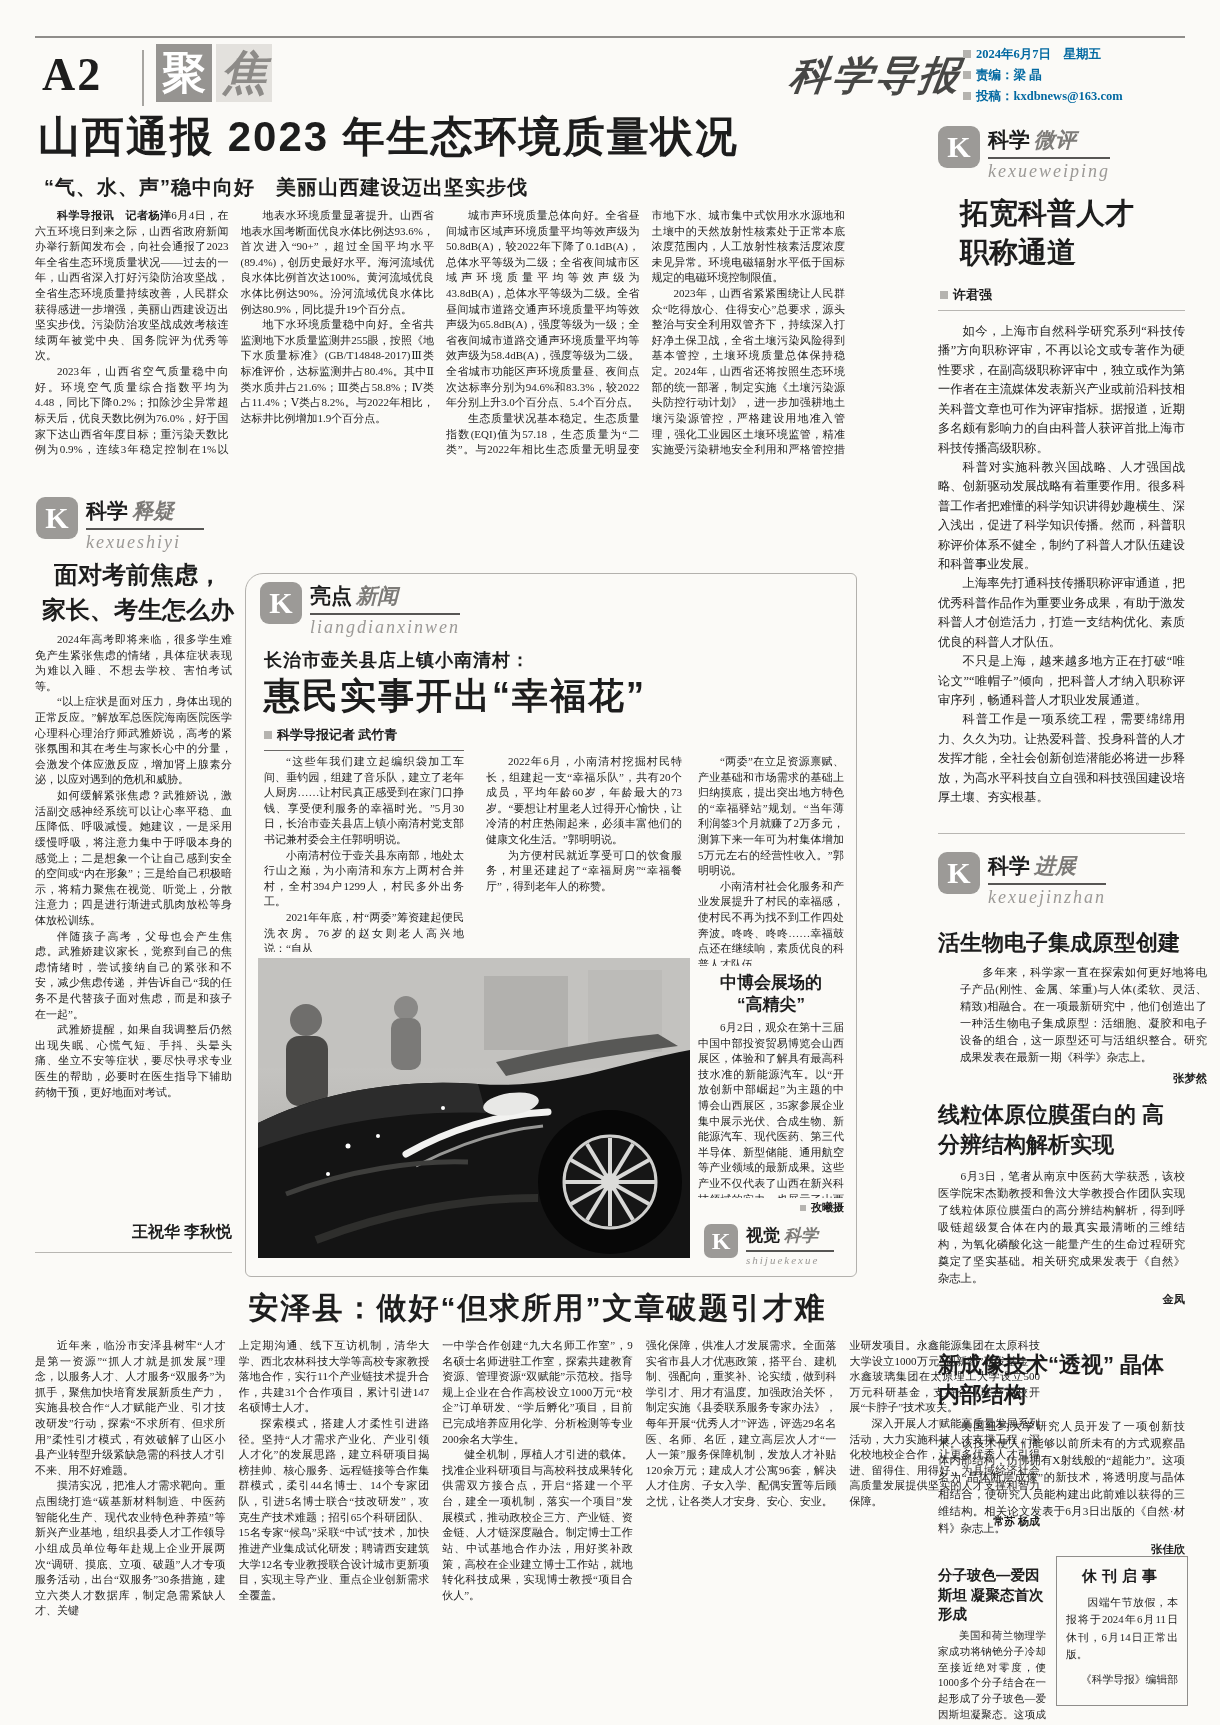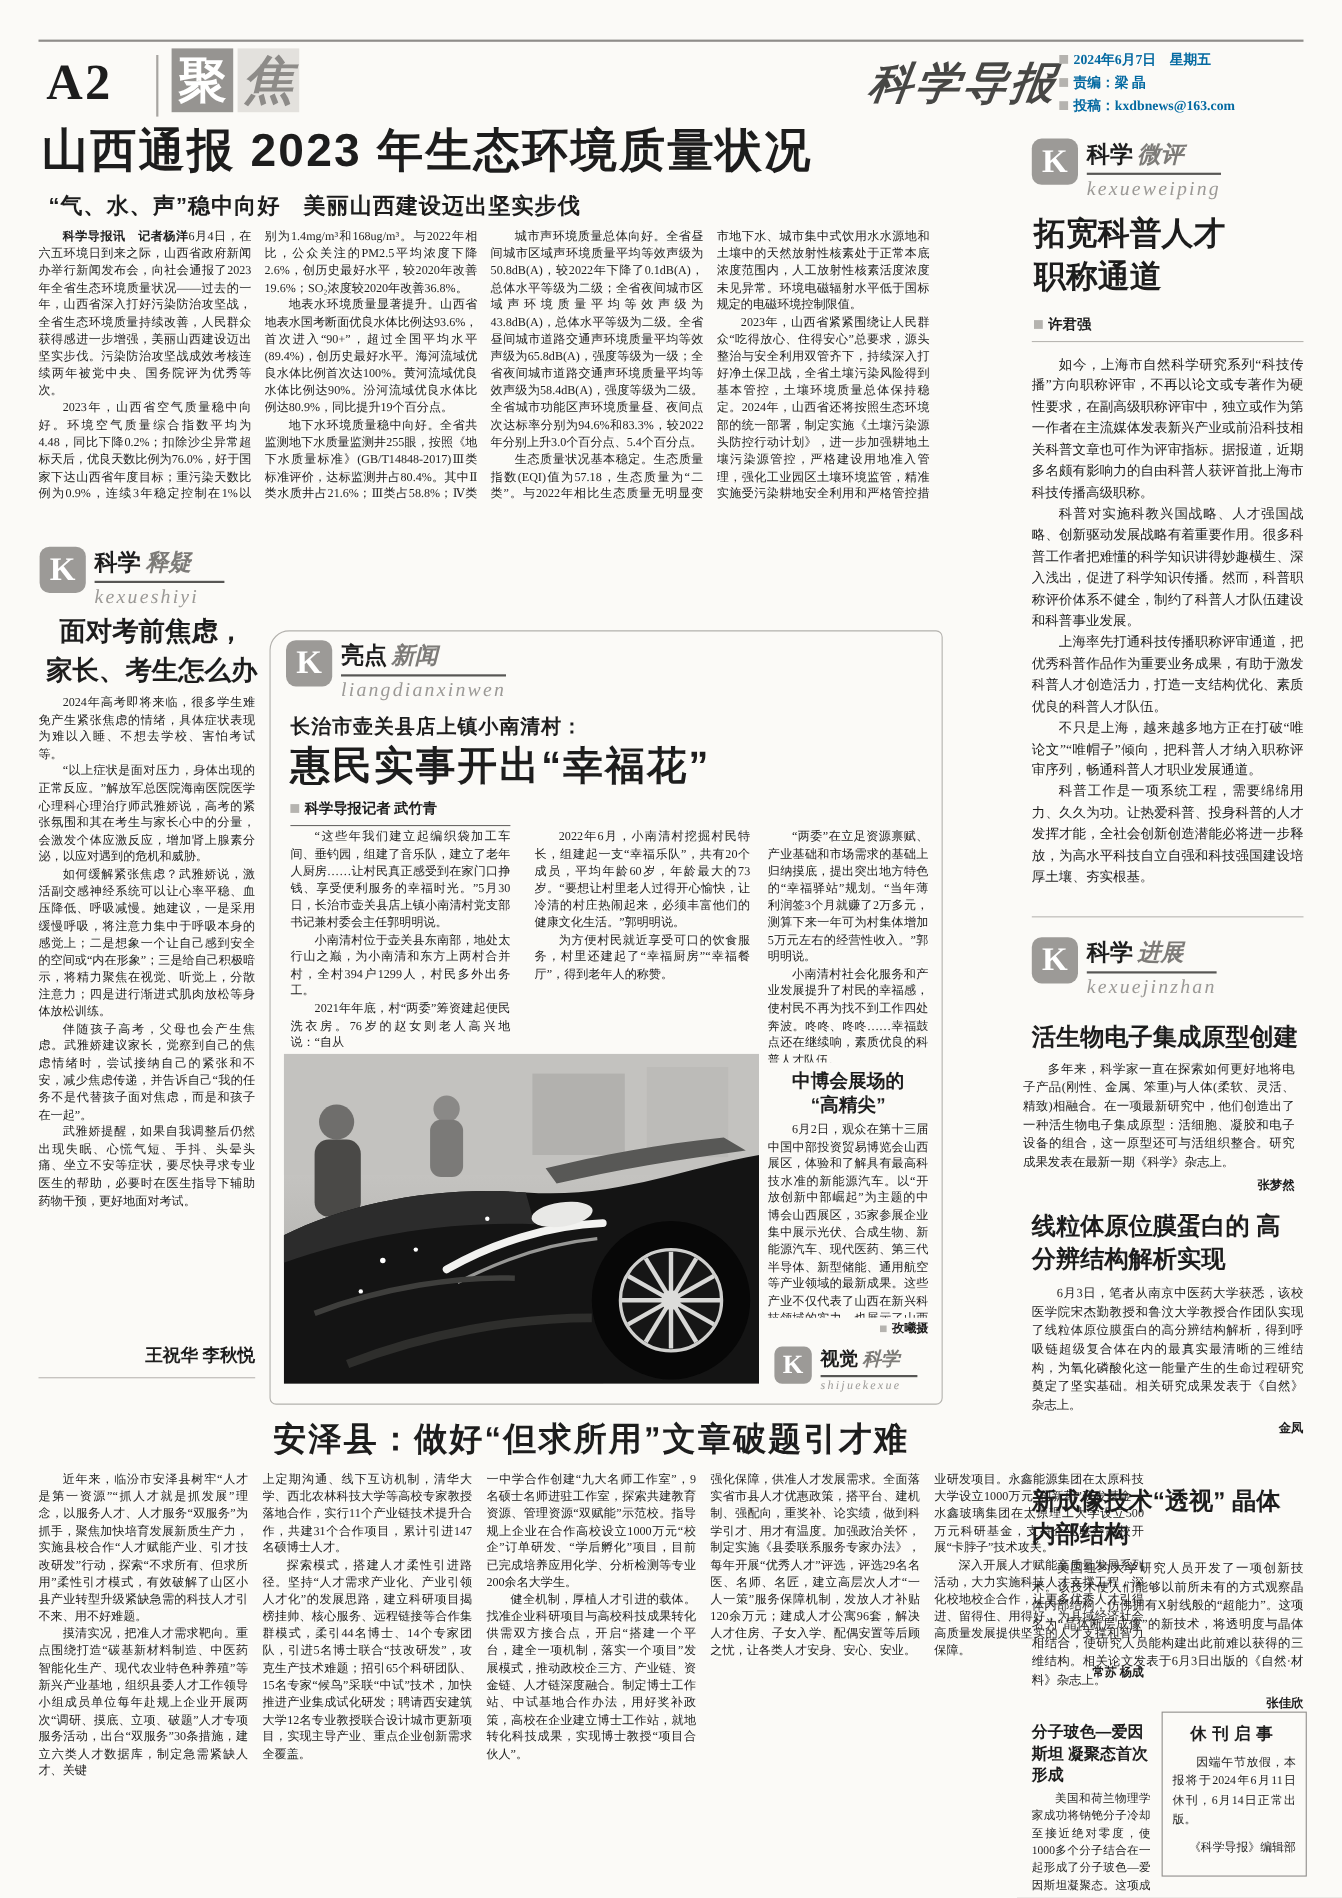--- a/index.html
+++ b/index.html
@@ -34,21 +34,21 @@
   .kt-top{border-bottom:2px solid #57565+4;border-bottom:2px solid #575654;padding:0 30px 3px 0;white-space:nowrap;}
   .kt-zh1{font-size:21px;font-weight:900;font-family:"Liberation Sans",sans-serif;}
   .kt-zh2{font-size:21px;font-weight:900;font-style:italic;color:#7d7b78;margin-left:4px;}
   .kt-pin{font-size:18px;font-style:italic;color:#9b9996;letter-spacing:2px;margin-top:2px;}
   .kt-top.sm{padding-right:16px;}
   .kt-zh1.sm,.kt-zh2.sm{font-size:17px;}
   .kt-pin.sm{font-size:11px;}
   
   .hl-main{font-size:42px;font-weight:900;letter-spacing:2px;line-height:1.2;}
   .deck{font-size:20px;font-weight:bold;letter-spacing:1px;}
-  .hl-rail{font-size:29px;font-weight:900;line-height:1.35;}
+  .hl-rail{font-size:29px;font-weight:900;line-height:1.35;margin-left:20px;}
   .hl-shiyi{font-size:24px;font-weight:900;line-height:1.45;}
   .kicker{font-size:18px;font-weight:bold;letter-spacing:1px;}
   .hl-ld{font-size:36px;font-weight:900;letter-spacing:2px;}
   .hl-anze{font-size:30px;font-weight:800;letter-spacing:2px;text-align:center;}
   .author-row{font-size:13px;font-weight:bold;}
   .wp-body p{margin:0;text-indent:2em;}
   .wp-body{font-size:12.3px;line-height:1.58;text-align:justify;overflow:hidden;}
   .jz-title{font-size:22px;font-weight:bold;line-height:1.35;font-family:"Liberation Sans",sans-serif;}
   .jz-body{font-size:11.3px;line-height:1.5;text-align:justify;}
   .capt-title{font-size:17px;font-weight:900;text-align:center;line-height:1.3;
@@ -79,21 +79,20 @@
   </div>
 
   <div class="abs hl-main sans" style="left:38px;top:112px;width:808px;">山西通报 2023 年生态环境质量状况</div>
   <div class="abs deck sans" style="left:44px;top:174px;width:800px;">“气、水、声”稳中向好　美丽山西建设迈出坚实步伐</div>
   <div class="abs" style="left:35px;top:208px;width:810px;height:250px;display:flex;gap:12px;">
     <div class="coltext jtxt" style="flex:1;">
       <p class="np"><b>科学导报讯　记者杨洋</b><span>6月4日，在六五环境日到来之际，山西省政府新闻办举行新闻发布会，向社会通报了2023年全省生态环境质量状况——过去的一年，山西省深入打好污染防治攻坚战，全省生态环境质量持续改善，人民群众获得感进一步增强，美丽山西建设迈出坚实步伐。污染防治攻坚战成效考核连续两年被党中央、国务院评为优秀等次。</span></p>
       <p class="np">2023年，山西省空气质量稳中向好。环境空气质量综合指数平均为4.48，同比下降0.2%；扣除沙尘异常超标天后，优良天数比例为76.0%，好于国家下达山西省年度目标；重污染天数比例为0.9%，连续3年稳定控制在1%以内。六项指标中，SO₂、NO₂、PM10、PM2.5年均浓度分别为12ug/m³、31ug/m³、74ug/m³、37ug/m³，CO和O₃-8h百分位数平均浓度分</p>
     </div>
     <div class="coltext jtxt" style="flex:1;">
-      <p class="cont">别为1.4mg/m³和168ug/m³。与2022年相比，公众关注的PM2.5平均浓度下降2.6%，创历史最好水平，较2020年改善19.6%；SO₂浓度较2020年改善36.8%。</p>
       <p class="np">地表水环境质量显著提升。山西省地表水国考断面优良水体比例达93.6%，首次进入“90+”，超过全国平均水平(89.4%)，创历史最好水平。海河流域优良水体比例首次达100%。黄河流域优良水体比例达90%。汾河流域优良水体比例达80.9%，同比提升19个百分点。</p>
       <p class="np">地下水环境质量稳中向好。全省共监测地下水质量监测井255眼，按照《地下水质量标准》(GB/T14848-2017)Ⅲ类标准评价，达标监测井占80.4%。其中Ⅱ类水质井占21.6%；Ⅲ类占58.8%；Ⅳ类占11.4%；Ⅴ类占8.2%。与2022年相比，达标井比例增加1.9个百分点。</p>
     </div>
     <div class="coltext jtxt" style="flex:1;">
       <p class="np">城市声环境质量总体向好。全省昼间城市区域声环境质量平均等效声级为50.8dB(A)，较2022年下降了0.1dB(A)，总体水平等级为二级；全省夜间城市区域声环境质量平均等效声级为43.8dB(A)，总体水平等级为二级。全省昼间城市道路交通声环境质量平均等效声级为65.8dB(A)，强度等级为一级；全省夜间城市道路交通声环境质量平均等效声级为58.4dB(A)，强度等级为二级。全省城市功能区声环境质量昼、夜间点次达标率分别为94.6%和83.3%，较2022年分别上升3.0个百分点、5.4个百分点。</p>
       <p class="np">生态质量状况基本稳定。生态质量指数(EQI)值为57.18，生态质量为“二类”。与2022年相比生态质量无明显变化。</p>
 
     </div>
     <div class="coltext jtxt" style="flex:1;">
       <p class="cont">市地下水、城市集中式饮用水水源地和土壤中的天然放射性核素处于正常本底浓度范围内，人工放射性核素活度浓度未见异常。环境电磁辐射水平低于国标规定的电磁环境控制限值。</p>
@@ -262,21 +261,21 @@
 
   <div class="abs klogo" style="left:938px;top:852px;">
     <div class="kbox">K</div>
     <div>
       <div class="kt-top"><span class="kt-zh1">科学</span><span class="kt-zh2">进展</span></div>
       <div class="kt-pin">kexuejinzhan</div>
     </div>
   </div>
 
   <div class="abs jz-title" style="left:938px;top:928px;width:247px;">活生物电子集成原型创建</div>
-  <div class="abs jz-body" style="left:930px;top:964px;width:247px;">
+  <div class="abs jz-body" style="left:960px;top:964px;width:247px;">
     <p class="np">多年来，科学家一直在探索如何更好地将电子产品(刚性、金属、笨重)与人体(柔软、灵活、精致)相融合。在一项最新研究中，他们创造出了一种活生物电子集成原型：活细胞、凝胶和电子设备的组合，这一原型还可与活组织整合。研究成果发表在最新一期《科学》杂志上。</p>
     <p class="by-r">张梦然</p>
   </div>
 
   <div class="abs jz-title" style="left:938px;top:1100px;width:247px;">线粒体原位膜蛋白的 高分辨结构解析实现</div>
   <div class="abs jz-body" style="left:938px;top:1168px;width:247px;">
     <p class="np">6月3日，笔者从南京中医药大学获悉，该校医学院宋杰勤教授和鲁汶大学教授合作团队实现了线粒体原位膜蛋白的高分辨结构解析，得到呼吸链超级复合体在内的最真实最清晰的三维结构，为氧化磷酸化这一能量产生的生命过程研究奠定了坚实基础。相关研究成果发表于《自然》杂志上。</p>
     <p class="by-r">金凤</p>
   </div>
 

